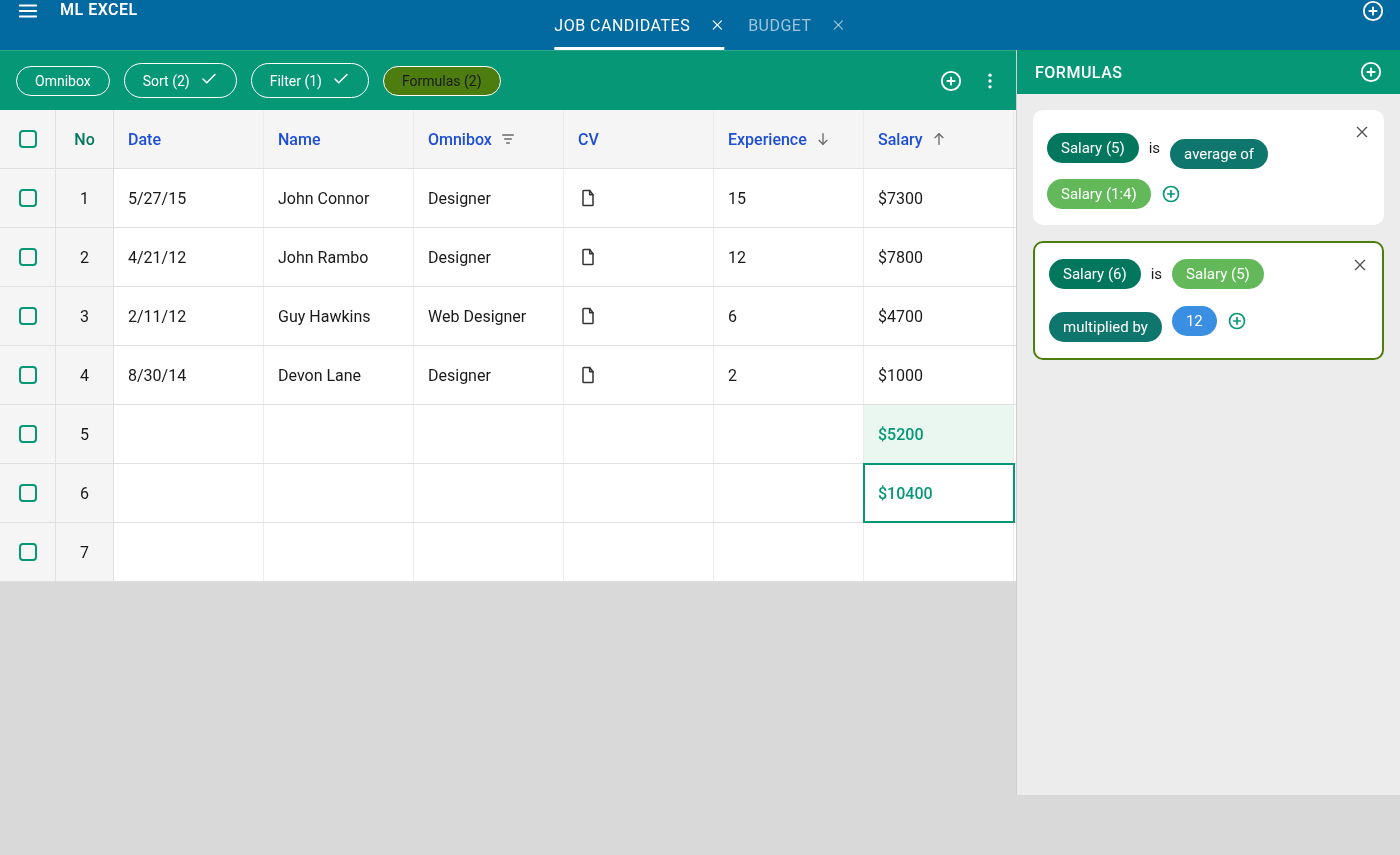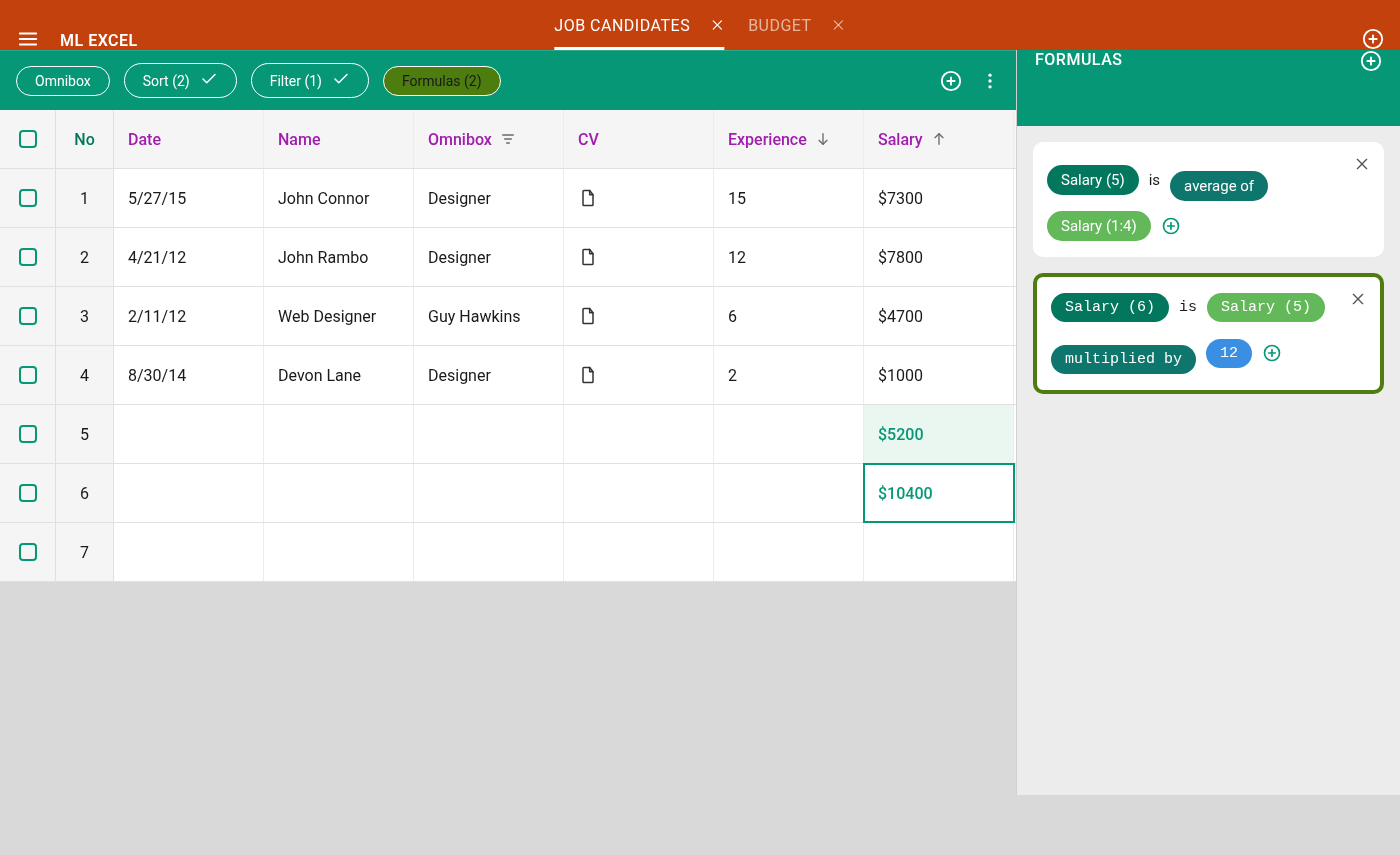--- a/index.html
+++ b/index.html
@@ -16,24 +16,24 @@
       overflow: hidden;
     }
     .app {
       width: 100%;
       height: 100%;
       display: flex;
       flex-direction: column;
     }
     
     .header {
-      background: #c2410c;
+      background: #0369a1;
       height: 50px;
       display: flex;
-      align-items: flex-end;
+      align-items: flex-start;
       padding: 0 16px;
       gap: 20px;
       position: relative;
     }
     .hamburger {
       color: white;
       display: flex;
       align-items: center;
       justify-content: center;
       width: 24px;
@@ -150,21 +150,21 @@
       padding: 16px 14px;
       font-size: 16px;
       color: #1a1a1a;
       display: flex;
       align-items: center;
       gap: 8px;
       border-right: 1px solid #ececec;
       min-height: 58px;
     }
     .trow.header-row .tcell {
-      color: #a21caf;
+      color: #1d4ed8;
       font-weight: 500;
       background: #f5f5f5;
     }
     .tcell.checkbox-cell {
       justify-content: center;
       background: #f5f5f5;
       border-right: 1px solid #e0e0e0;
     }
     .tcell.no-cell {
       justify-content: center;
@@ -200,23 +200,23 @@
     
     .side-panel {
       width: 384px;
       border-left: 1px solid #d0d0d0;
       background: #ececec;
       display: flex;
       flex-direction: column;
     }
     .side-header {
       background: #069876;
-      height: 76px;
-      display: flex;
-      align-items: flex-start;
+      height: 44px;
+      display: flex;
+      align-items: center;
       padding: 0 18px;
       color: white;
       font-weight: 500;
       letter-spacing: 0.5px;
       justify-content: space-between;
     }
     .side-body {
       padding: 16px;
       display: flex;
       flex-direction: column;
@@ -226,22 +226,21 @@
       background: white;
       border-radius: 10px;
       padding: 16px 14px;
       position: relative;
       display: flex;
       flex-wrap: wrap;
       align-items: center;
       gap: 10px;
     }
     .formula-card.active {
-      border: 4px solid #4d7c0f;
-      font-family: Liberation Mono, monospace;
+      border: 2px solid #4d7c0f;
     }
     .chip {
       border-radius: 999px;
       padding: 6px 14px;
       font-size: 15px;
       color: white;
       display: inline-flex;
       align-items: center;
     }
     .chip.dark-green { background: #02775e; }
@@ -444,22 +443,22 @@
                 </div>
     <div class="tcell">12</div>
     <div class="tcell ">$7800</div>
   </div>
               <div class="trow">
     <div class="tcell checkbox-cell">
       <div class="checkbox"></div>
     </div>
     <div class="tcell no-cell">3</div>
     <div class="tcell">2/11/12</div>
+    <div class="tcell">Guy Hawkins</div>
     <div class="tcell">Web Designer</div>
-    <div class="tcell">Guy Hawkins</div>
     <div class="tcell">
                   <span class="doc-icon">
                     <svg width="20" height="20" viewBox="0 0 24 24" fill="none" stroke="#333" stroke-width="1.8" stroke-linecap="round" stroke-linejoin="round">
                       <path d="M14 3 H7 a1 1 0 0 0 -1 1 v16 a1 1 0 0 0 1 1 h10 a1 1 0 0 0 1 -1 V8 z"></path>
                       <polyline points="14 3 14 8 18 8"></polyline>
                     </svg>
                   </span>
                 </div>
     <div class="tcell">6</div>
     <div class="tcell ">$4700</div>

